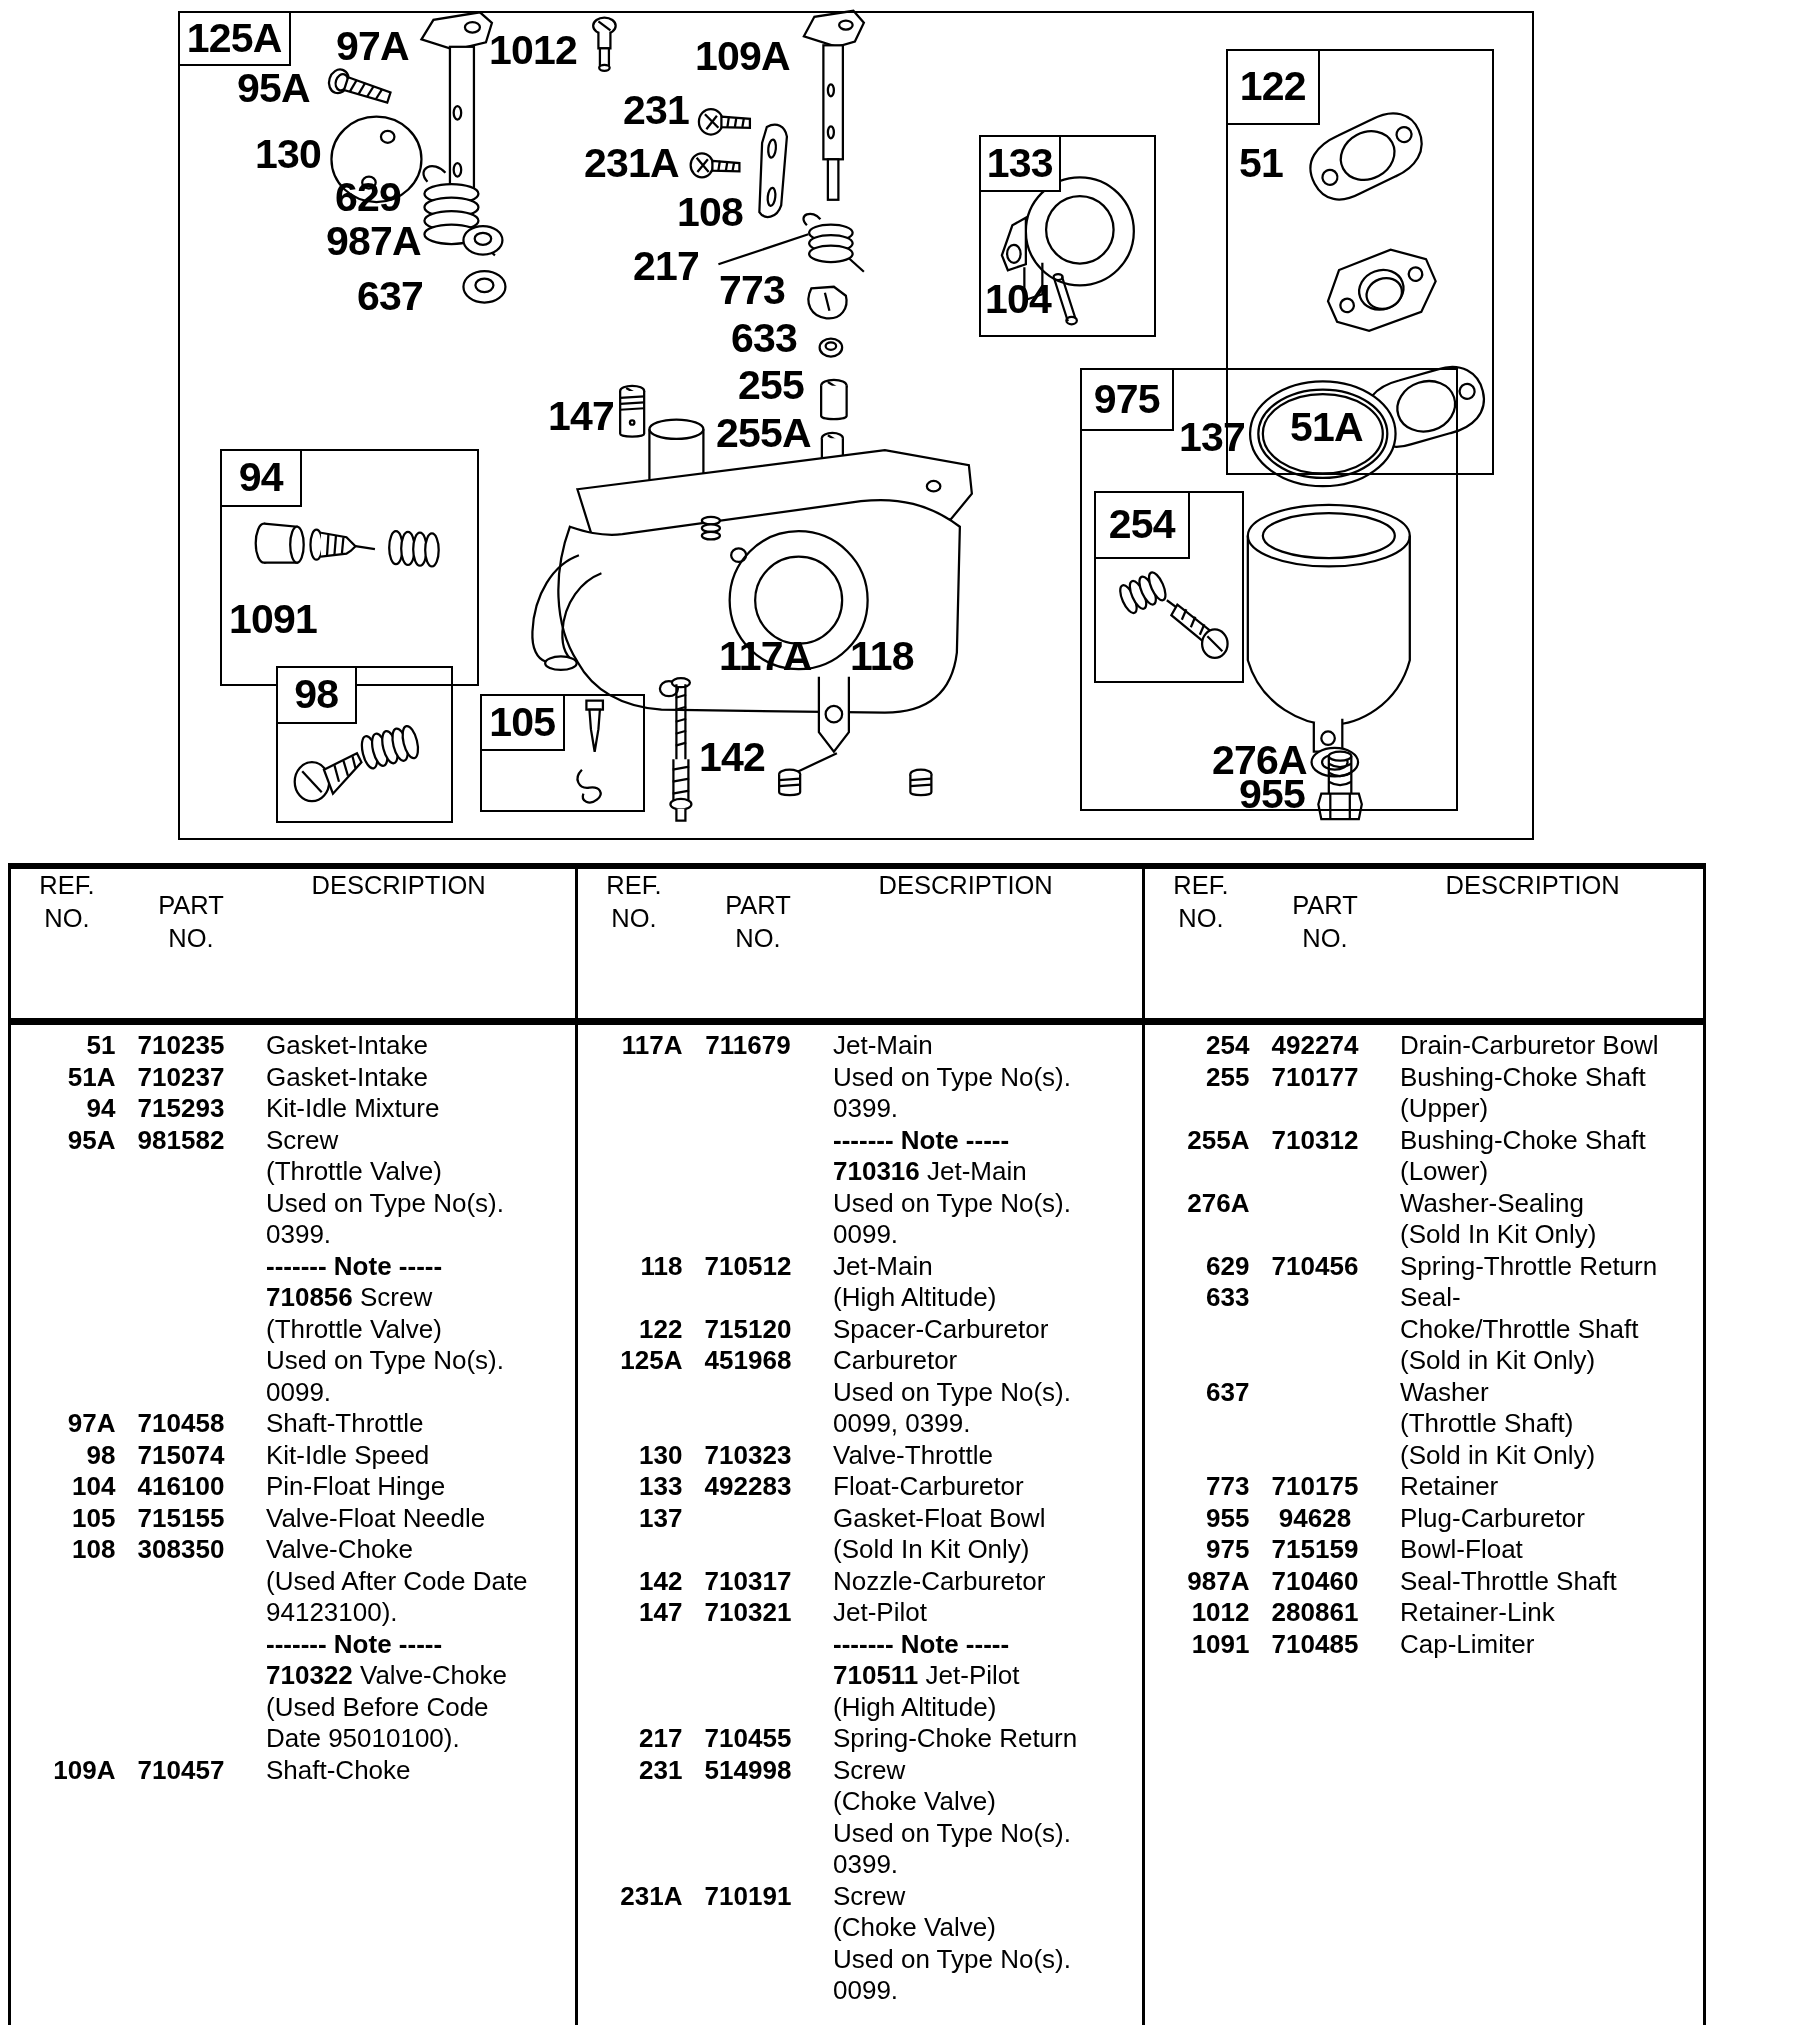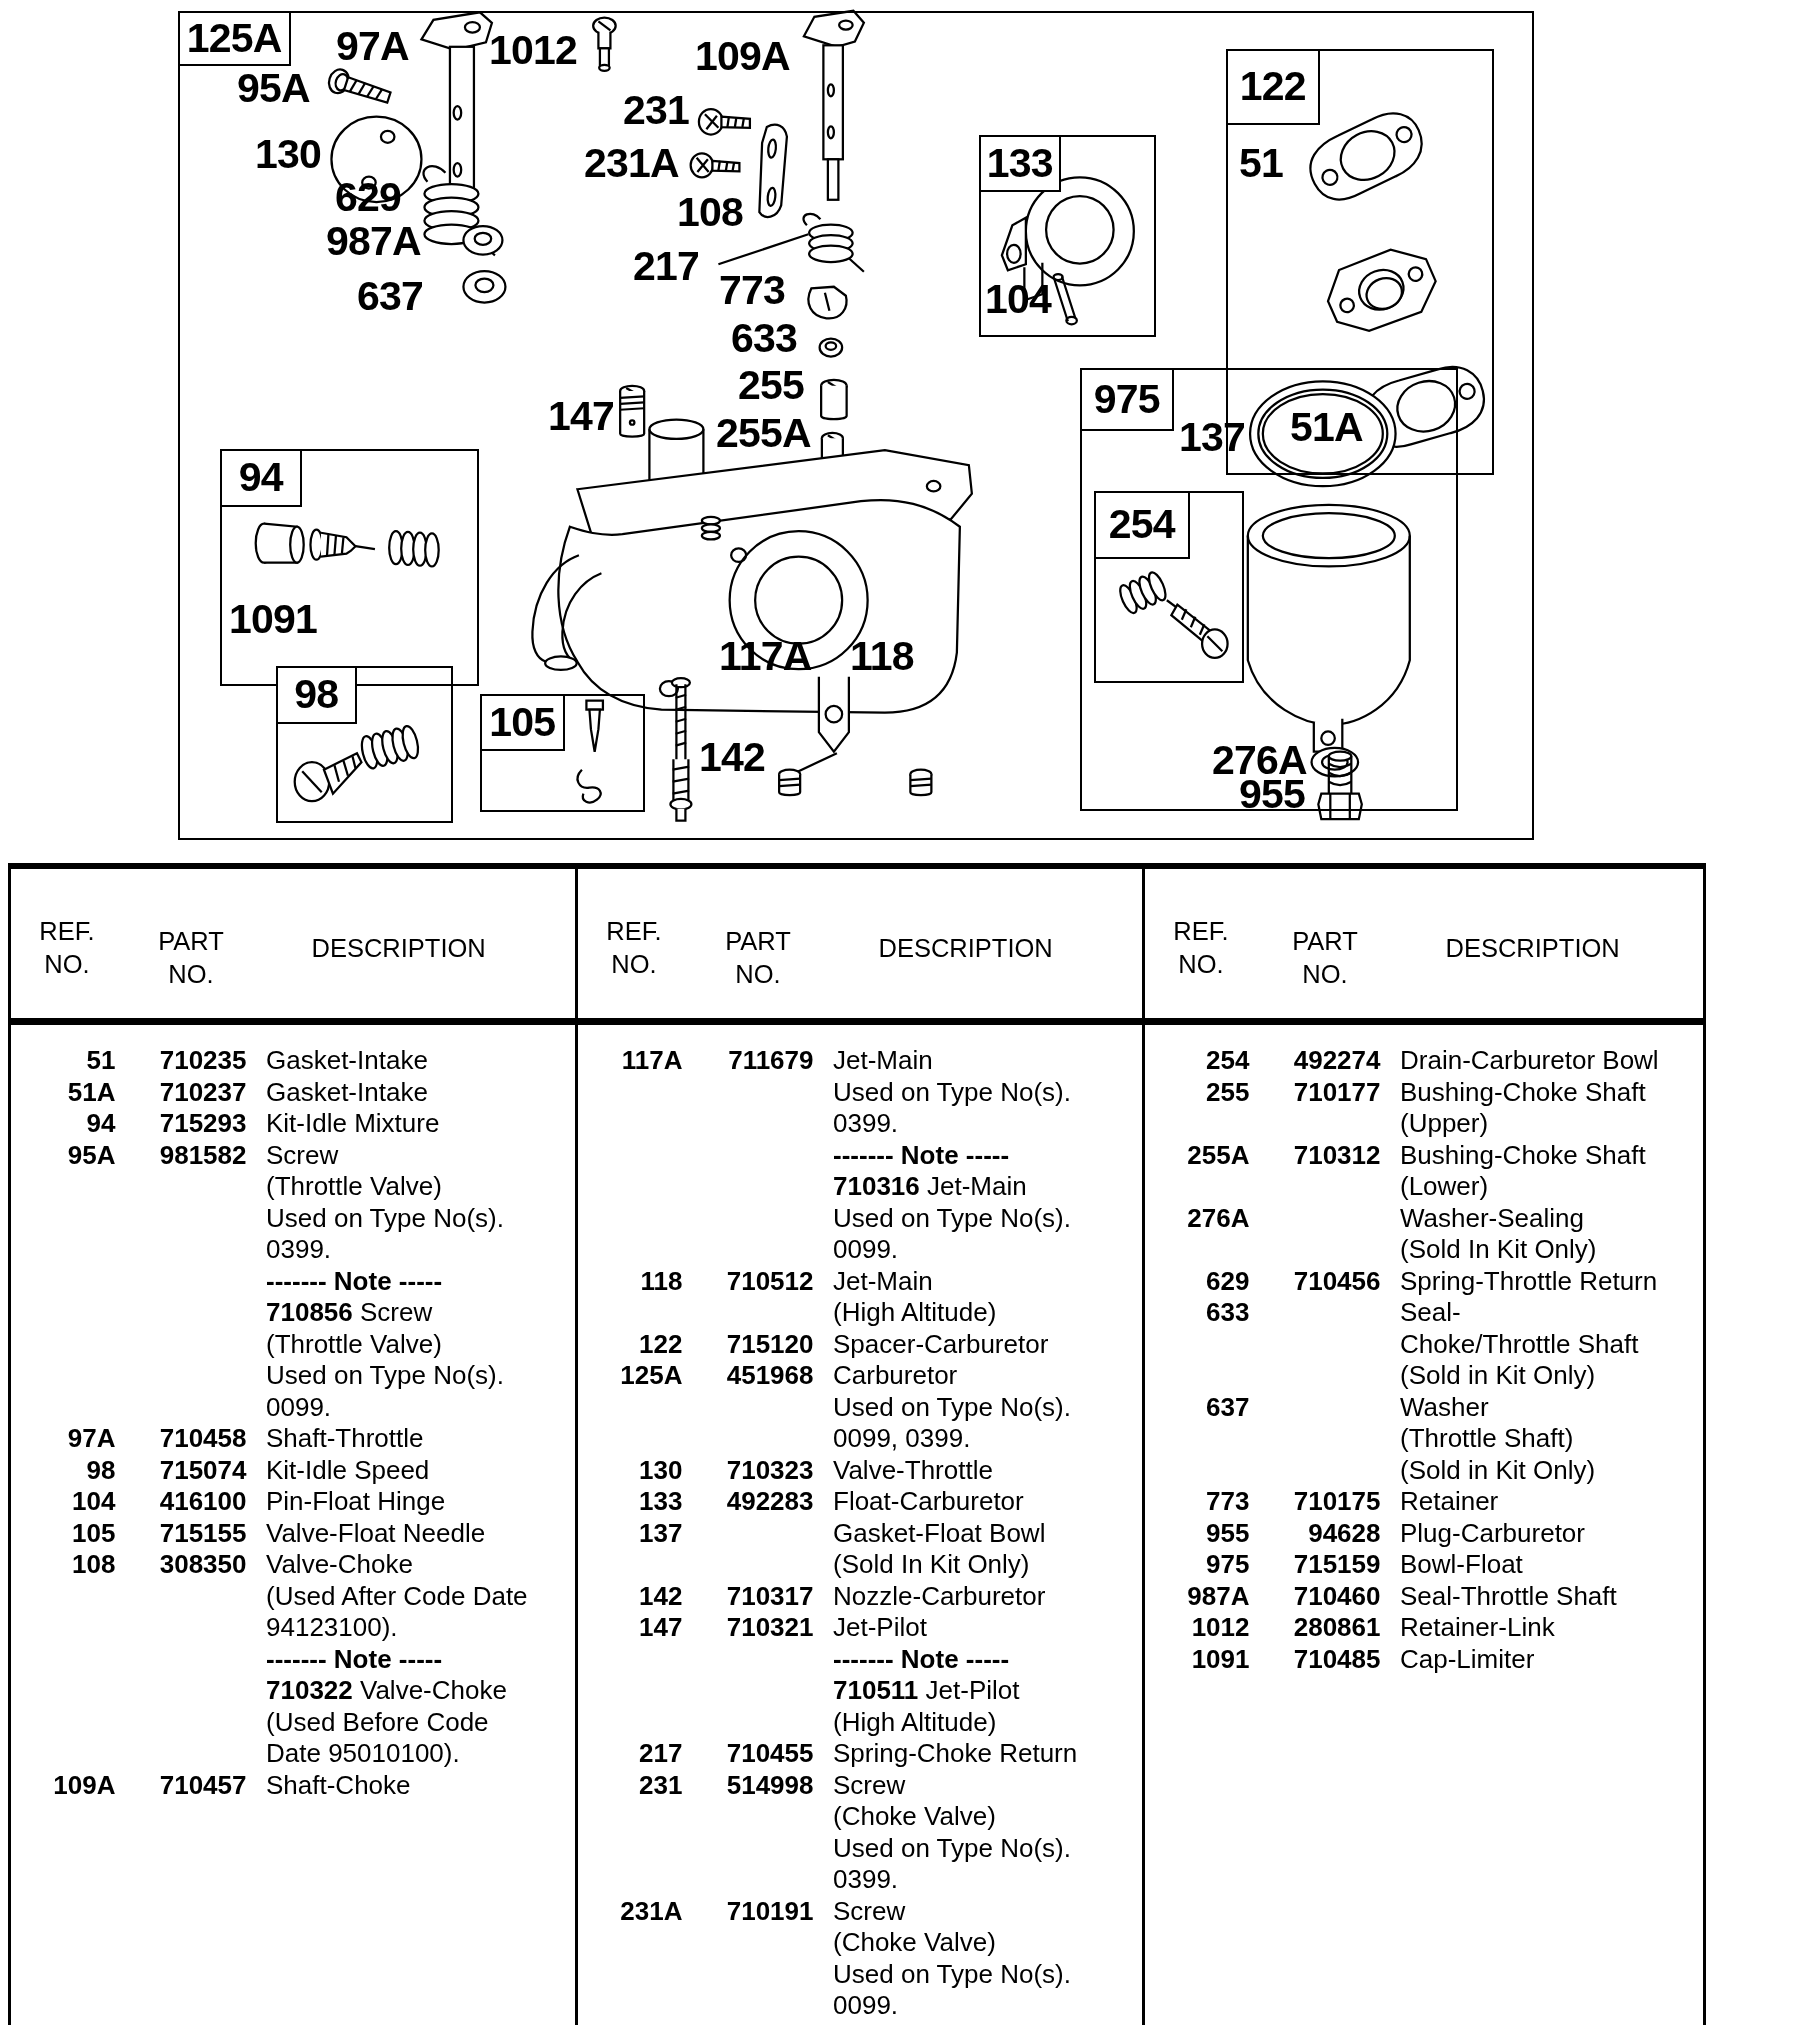--- a/index.html
+++ b/index.html
@@ -6,29 +6,29 @@
   body{width:1811px;height:2025px;position:relative;font-family:"Liberation Sans",sans-serif;color:#000;overflow:hidden;}
   .lbl{position:absolute;font-weight:700;font-size:41px;letter-spacing:-0.8px;white-space:nowrap;line-height:1;}
   .gbox{position:absolute;border:2.3px solid #000;background:transparent;}
   .gtag{position:absolute;left:-2.3px;top:-2.3px;border:2.3px solid #000;background:#fff;display:flex;align-items:center;justify-content:center;font-weight:700;font-size:41px;letter-spacing:-0.8px;}
   svg.sk{position:absolute;left:0;top:0;}
   
   .ptable{position:absolute;left:7.5px;top:863px;width:1692px;height:1163px;border-top:6.8px solid #000;border-left:3px solid #000;border-right:3px solid #000;background:#fff;}
   .hline{position:absolute;left:0;right:0;top:149px;height:6.8px;background:#000;}
   .vline{position:absolute;top:0;bottom:0;width:3px;background:#000;}
   .tcol{position:absolute;top:0;height:100%;}
-  .thead{display:flex;align-items:center;height:128px;padding-top:15px;font-size:25.5px;line-height:33px;}
+  .thead{display:flex;align-items:flex-start;height:128px;font-size:25.5px;line-height:33px;}
   .hc{display:flex;flex-direction:column;align-items:center;}
   .hc1{width:113px;}
   .hc2{width:135px;margin-top:20px;}
   .hc3{flex:1;align-items:flex-start;padding-left:53px;}
   .rows{padding-top:33px;font-size:26px;line-height:31.5px;}
   .trow{display:flex;align-items:flex-start;}
   .tref{width:105px;text-align:right;font-weight:700;flex:none;}
-  .tpart{width:131px;text-align:right;font-weight:700;flex:none;}
+  .tpart{width:131px;text-align:center;font-weight:700;flex:none;}
   .tdesc{padding-left:19.5px;}
   .dline{white-space:nowrap;}
   .note{font-weight:700;}
 </style>
 </head>
 <body>
 
 <div style="position:absolute;left:0;top:0;width:1811px;height:848px;">
 
   <svg class="sk" width="1811" height="848" viewBox="0 0 2415 1130" fill="none" stroke="#000" stroke-width="3">

